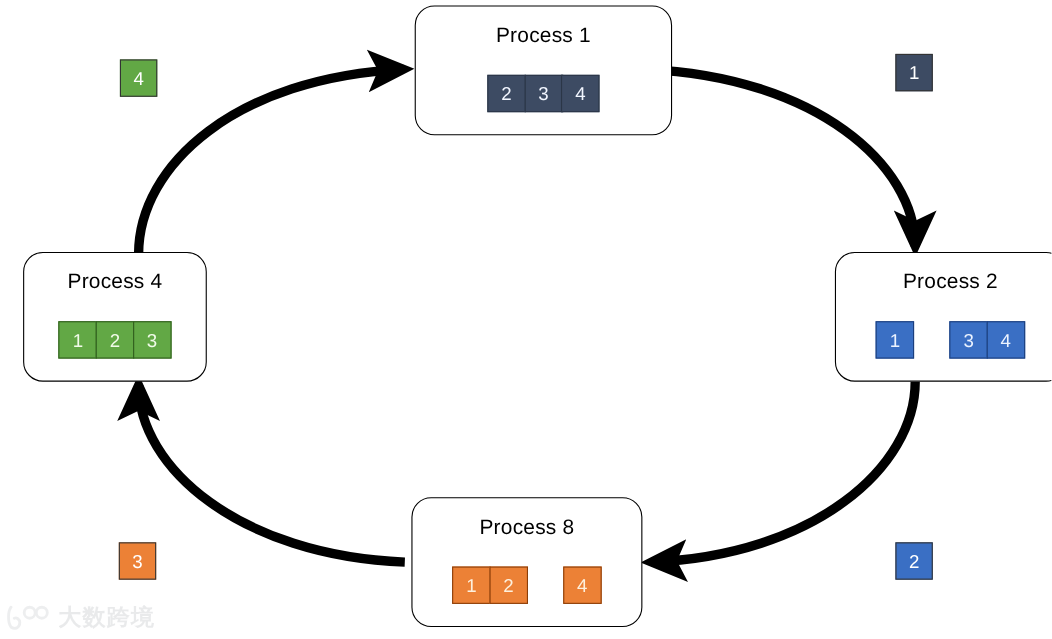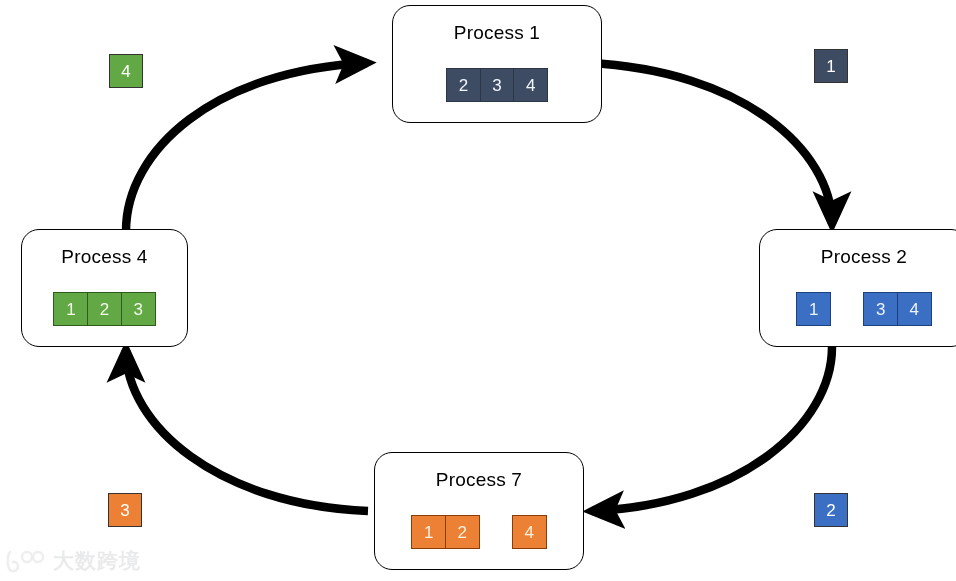--- a/index.html
+++ b/index.html
@@ -131,21 +131,21 @@
 
     <path d="M 126 231 C 126 150 215 70 367 63" fill="none" stroke="#000000" stroke-width="8.5" stroke-linecap="butt" marker-end="url(#ah)"></path>
 
     <path d="M 588 63 C 742 70 832 150 832 224" fill="none" stroke="#000000" stroke-width="8.5" stroke-linecap="butt" marker-end="url(#ah)"></path>
 
     <path d="M 832 347 C 832 425 740 505 592 511" fill="none" stroke="#000000" stroke-width="8.5" stroke-linecap="butt" marker-end="url(#ah)"></path>
 
     <path d="M 368 511 C 218 505 126 425 126 350" fill="none" stroke="#000000" stroke-width="8.5" stroke-linecap="butt" marker-end="url(#ah)"></path>
   </svg>
 
-  <div class="proc-box" style="left:392px; top:5px; width:210px; height:118px;">
+  <div class="proc-box" style="left:377px; top:5px; width:234px; height:118px;">
     <div class="proc-title">Process 1</div>
     <div class="blocks-row">
       <div class="block-group">
         <div class="cell c-slate">2</div>
         <div class="cell c-slate">3</div>
         <div class="cell c-slate">4</div>
       </div>
     </div>
   </div>
 
@@ -157,21 +157,21 @@
       </div>
       <div class="group-gap"></div>
       <div class="block-group">
         <div class="cell c-blue">3</div>
         <div class="cell c-blue">4</div>
       </div>
     </div>
   </div>
 
   <div class="proc-box" style="left:374px; top:452px; width:210px; height:118px;">
-    <div class="proc-title">Process 7</div>
+    <div class="proc-title">Process 8</div>
     <div class="blocks-row">
       <div class="block-group">
         <div class="cell c-orange">1</div>
         <div class="cell c-orange">2</div>
       </div>
       <div class="group-gap"></div>
       <div class="block-group">
         <div class="cell c-orange">4</div>
       </div>
     </div>

